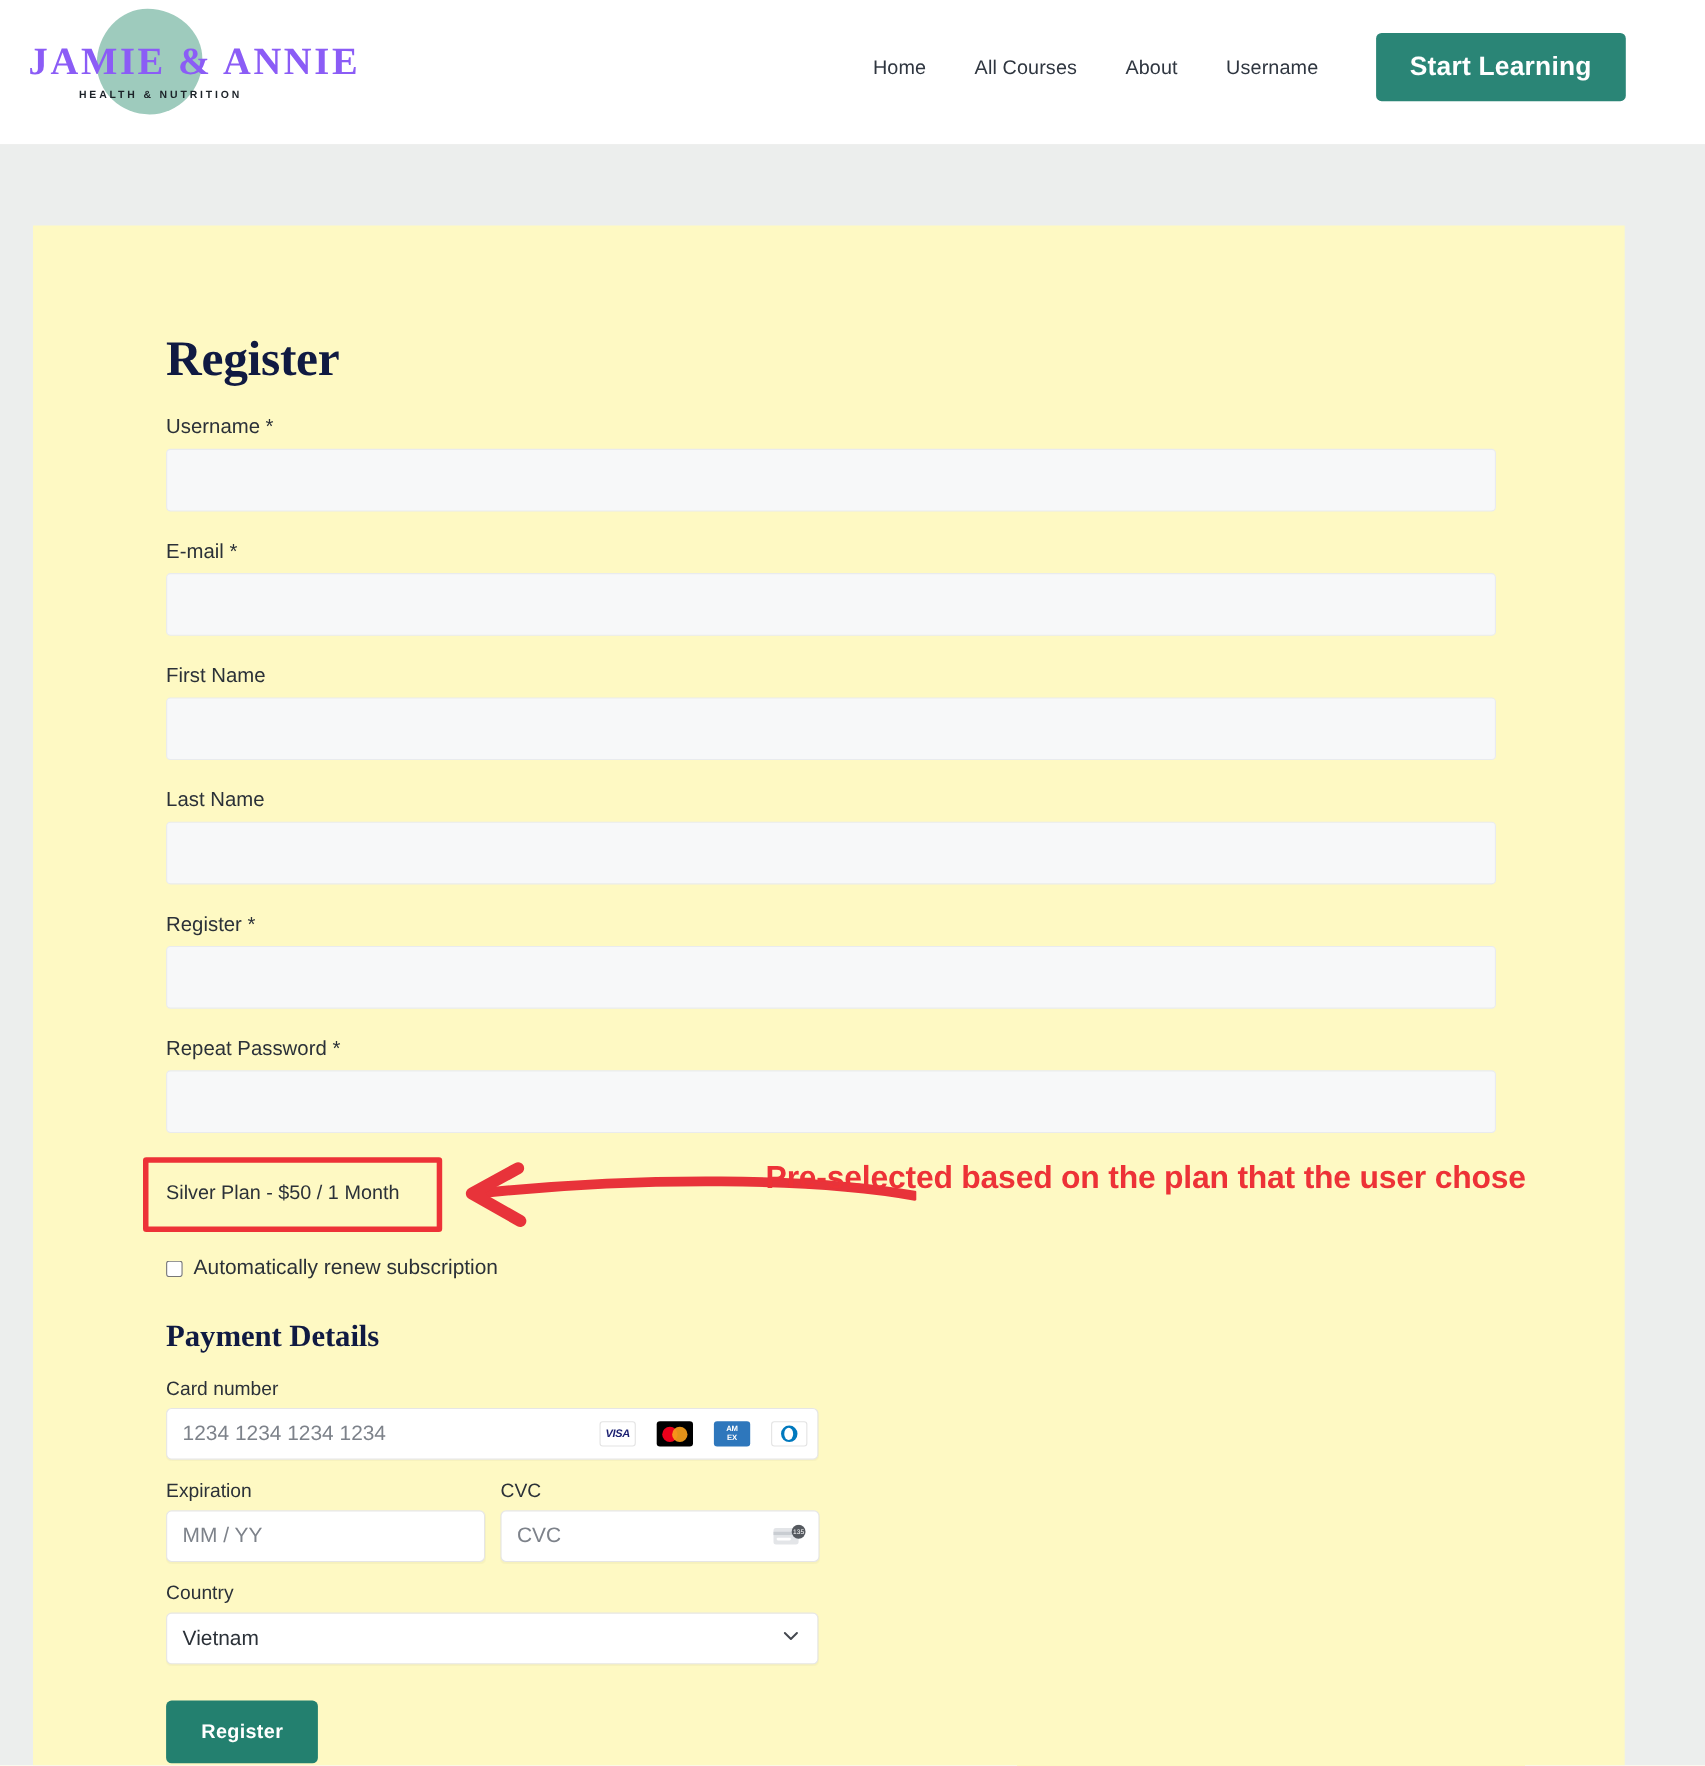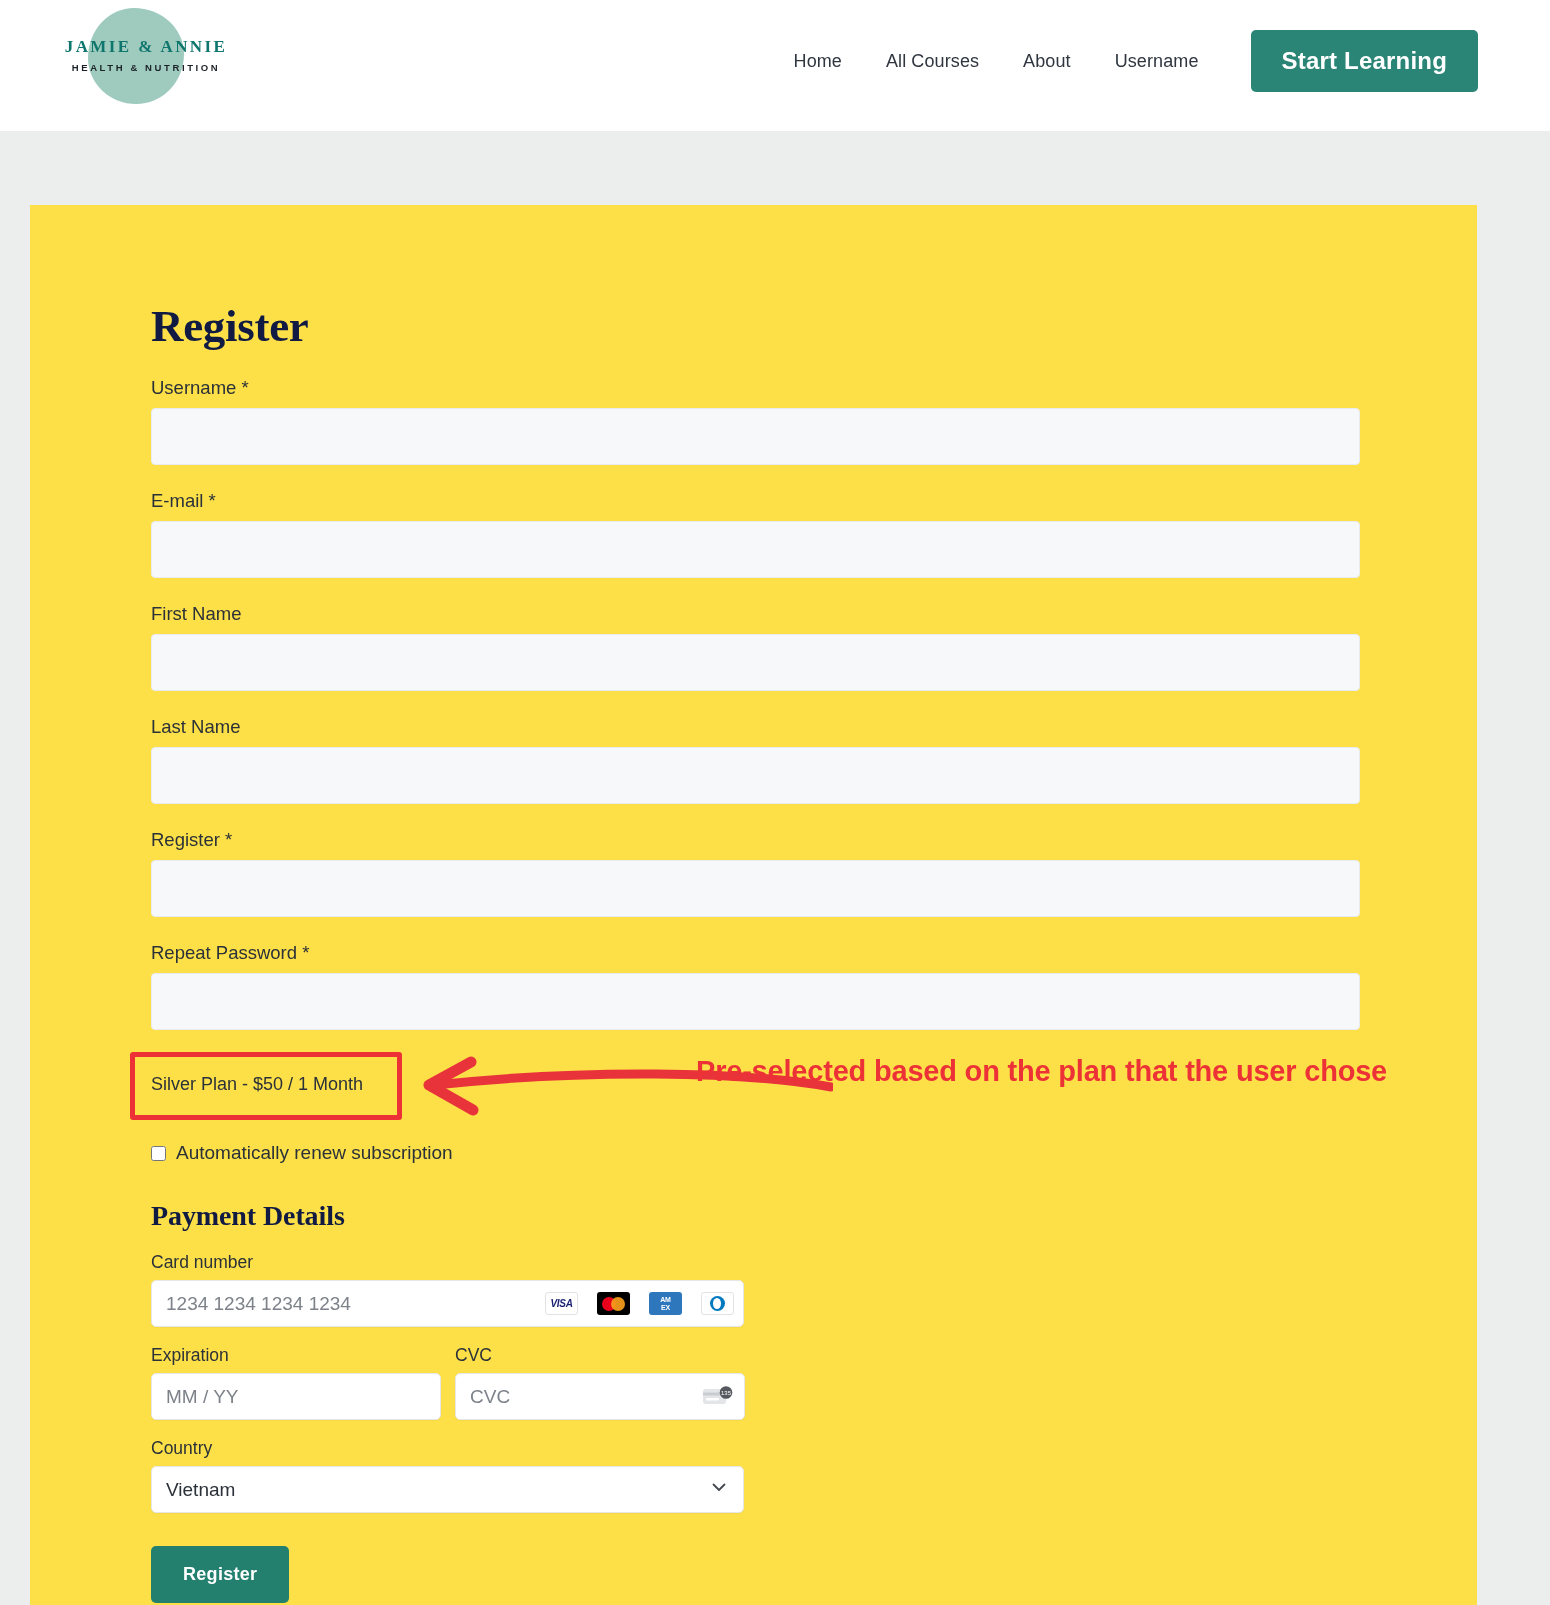--- a/index.html
+++ b/index.html
@@ -45,24 +45,24 @@
   }
   .logo-text {
     position: absolute;
     left: 0;
     top: 32px;
     width: 240px;
     text-align: center;
   }
   .logo-main {
     font-family: "Liberation Serif", serif;
-    font-size: 17px;
+    font-size: 35px;
     font-weight: 700;
     letter-spacing: 2.4px;
-    color: #0f766e;
+    color: #8b5cf6;
     white-space: nowrap;
     line-height: 1.05;
   }
   .logo-sub {
     font-family: "Liberation Sans", sans-serif;
     font-size: 9.5px;
     font-weight: 700;
     letter-spacing: 2.6px;
     color: #1c2228;
     margin-top: 6px;
@@ -99,21 +99,21 @@
     font-family: "Liberation Sans", sans-serif;
   }
 
   
   .card {
     position: absolute;
     left: 30px;
     top: 205px;
     width: 1447px;
     height: 1400px;
-    background: #fde047;
+    background: #fef9c3;
   }
   .inner {
     position: absolute;
     left: 121px;
     top: 0;
     width: 1260px;
   }
   h1.title {
     font-family: "Liberation Serif", serif;
     font-size: 45px;

